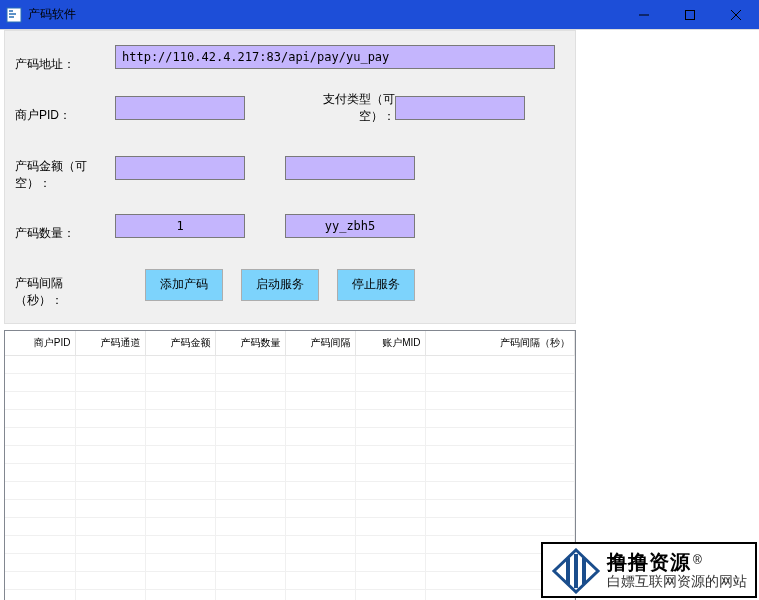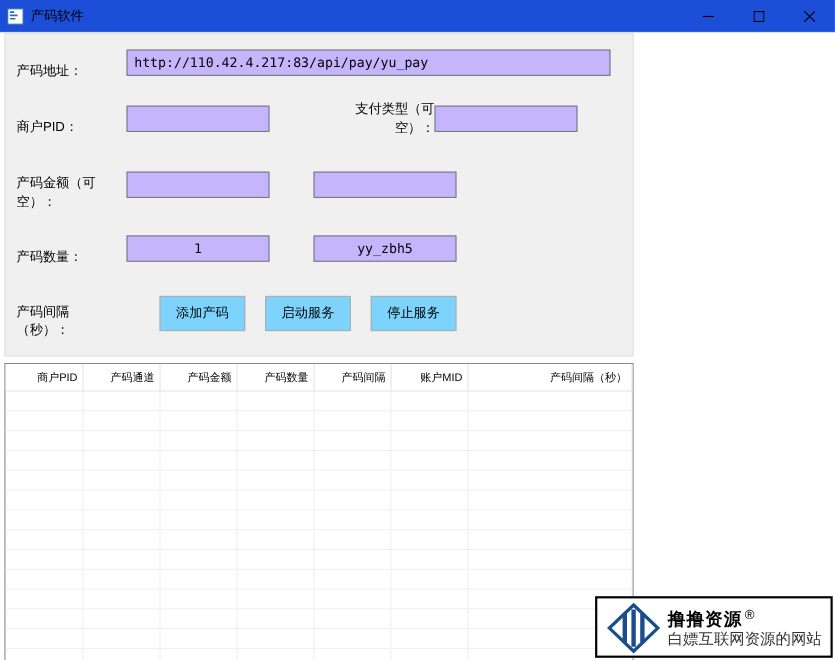--- a/index.html
+++ b/index.html
@@ -200,21 +200,21 @@
     }
     .wm-logo {
       width: 50px;
       height: 46px;
       display: flex;
       align-items: center;
       justify-content: center;
       margin-right: 6px;
     }
     .wm-text-main {
-      font-size: 16px;
+      font-size: 20px;
       font-weight: 900;
       font-family: "Microsoft YaHei", Arial;
       letter-spacing: 1px;
       line-height: 1.1;
     }
     .wm-sub {
       font-size: 14px;
       color: #333;
       letter-spacing: 0px;
     }

